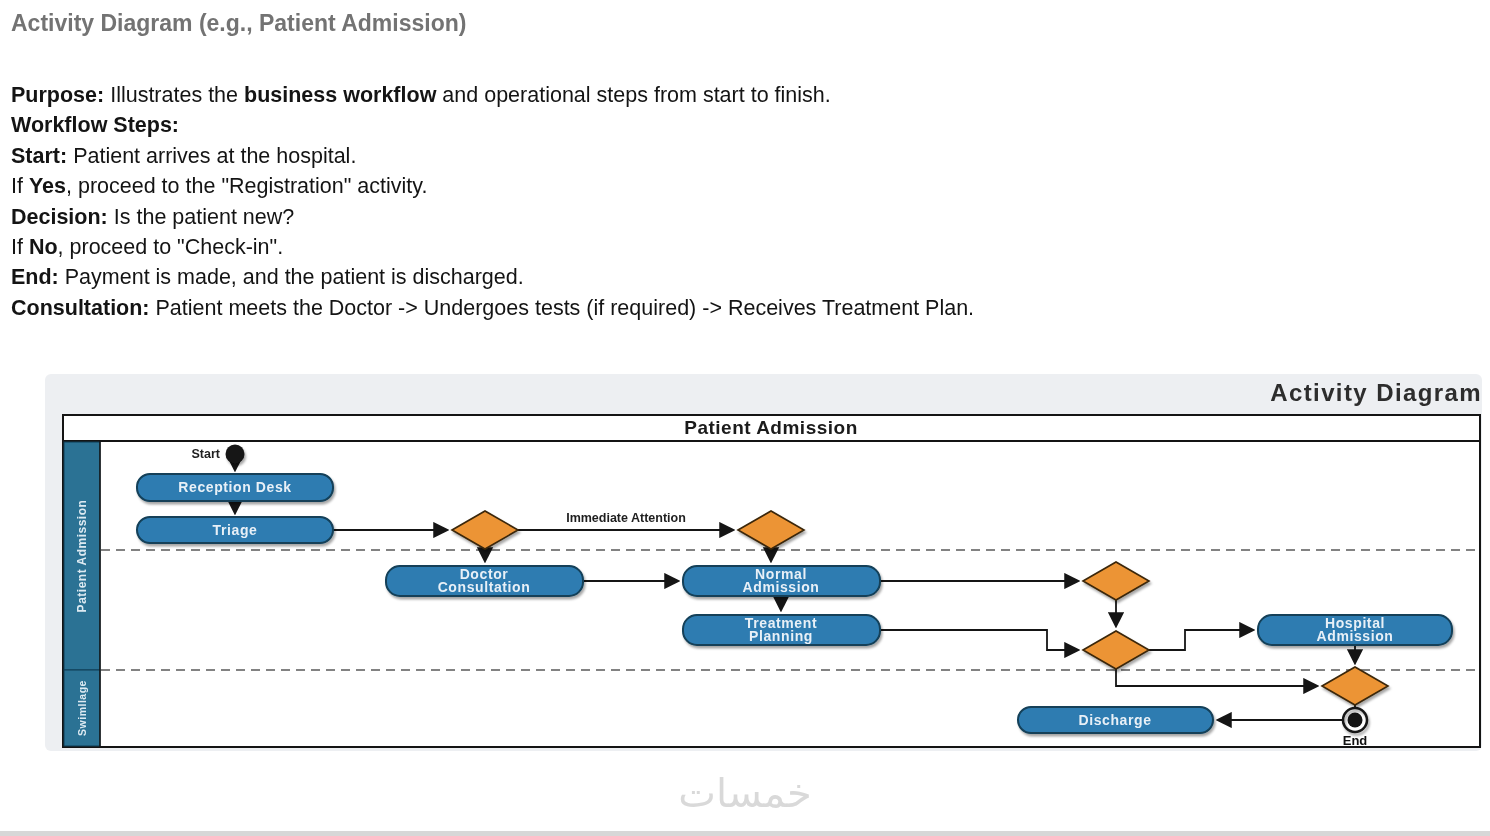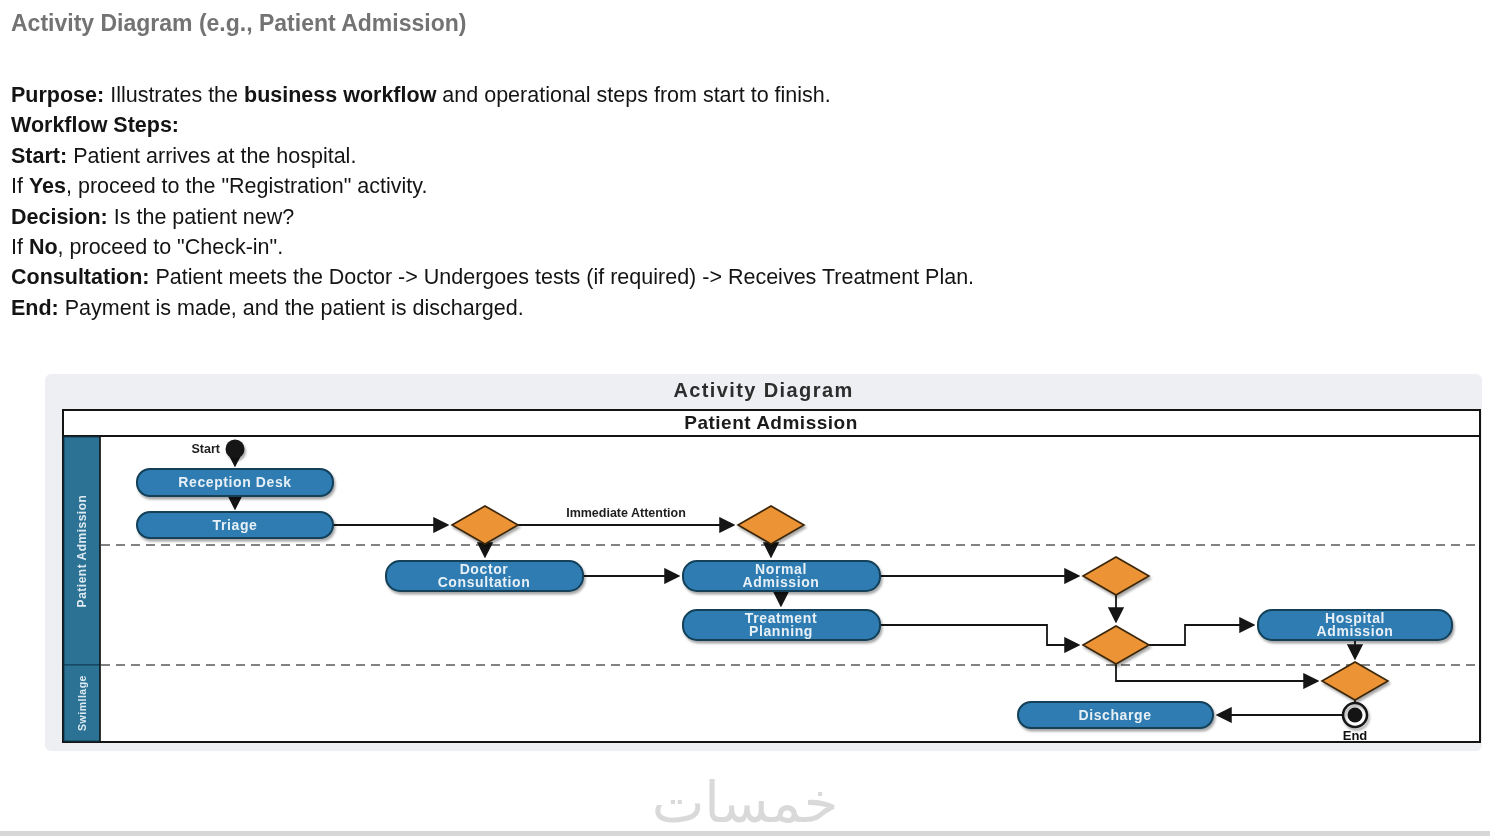--- a/index.html
+++ b/index.html
@@ -4,52 +4,52 @@
 <style>
   html,body{margin:0;padding:0}
   body{
     width:1490px;height:836px;background:#ffffff;position:relative;overflow:hidden;
     font-family:"Liberation Sans",sans-serif;color:#111;
   }
   .doc-title{position:absolute;left:11px;top:10px;font-size:23px;font-weight:700;color:#737373;}
   .intro{position:absolute;left:11px;top:80px;font-size:21.5px;line-height:30.4px;color:#141414;}
   .intro .b{font-weight:700;}
   .panel{position:absolute;left:45px;top:374px;width:1437px;height:377px;background:#edeff2;border-radius:6px;}
-  .panel-title{text-align:center;font-size:20px;font-weight:700;letter-spacing:1.4px;color:#2d2d2d;padding-top:5px;}
+  .panel-title{text-align:right;font-size:24px;font-weight:700;letter-spacing:1.4px;color:#2d2d2d;padding-top:5px;}
   .panel svg{display:block;margin:7px 0 0 17px;}
   svg text{font-family:"Liberation Sans",sans-serif;}
   .frame-title{font-size:19px;font-weight:700;letter-spacing:.5px;fill:#1b1b1b;}
   .lane-label{font-size:12px;font-weight:700;fill:#ddeaf2;letter-spacing:.5px;}
   .lane-label-sm{font-size:10.5px;}
   .lane{stroke:#0f3c54;stroke-width:1;}
   .dash{stroke:#5a5a5a;stroke-width:1.4;stroke-dasharray:9 6;}
   .edge{stroke:#151515;stroke-width:1.8;fill:none;}
   .edge-label{font-size:12.5px;font-weight:700;fill:#1f1f1f;}
   .small-label{font-size:12.5px;font-weight:700;fill:#1f1f1f;}
   .act{stroke:#123f58;stroke-width:2;}
   .dec{stroke:#3a2608;stroke-width:1.6;}
   .node-text{font-size:14px;font-weight:700;fill:#e8f0f7;letter-spacing:.6px;text-anchor:middle;}
   .end-label{font-size:13px;font-weight:700;fill:#111;text-anchor:middle;}
-  .watermark{position:absolute;left:0;right:0;top:770px;text-align:center;font-size:56px;color:#d9d9d9;font-family:"DejaVu Sans",sans-serif;}
+  .watermark{position:absolute;left:0;right:0;top:770px;text-align:center;font-size:40px;color:#d9d9d9;font-family:"DejaVu Sans",sans-serif;}
   .bottom-strip{position:absolute;left:0;right:0;bottom:0;height:5px;background:#d7d7d7;}
 </style>
 </head>
 <body>
 
 <div class="doc-title">Activity Diagram (e.g., Patient Admission)</div>
 
 <div class="intro">
     <div><span class="b">Purpose:</span><span> Illustrates the </span><span class="b">business workflow</span><span> and operational steps from start to finish.</span></div>
     <div><span class="b">Workflow Steps:</span></div>
     <div><span class="b">Start:</span><span> Patient arrives at the hospital.</span></div>
     <div><span>If </span><span class="b">Yes</span><span>, proceed to the "Registration" activity.</span></div>
     <div><span class="b">Decision:</span><span> Is the patient new?</span></div>
     <div><span>If </span><span class="b">No</span><span>, proceed to "Check-in".</span></div>
+    <div><span class="b">End:</span><span> Payment is made, and the patient is discharged.</span></div>
     <div><span class="b">Consultation:</span><span> Patient meets the Doctor -&gt; Undergoes tests (if required) -&gt; Receives Treatment Plan.</span></div>
-    <div><span class="b">End:</span><span> Payment is made, and the patient is discharged.</span></div>
   </div>
 
 <div class="panel">
   <div class="panel-title">Activity Diagram</div>
 
   <svg width="1419" height="334" viewBox="0 0 1419 334">
     <defs>
       <marker id="ah" viewBox="0 0 10 10" refX="8.5" refY="5" markerWidth="9" markerHeight="9" orient="auto-start-reverse">
         <path d="M0,0L10,5L0,10z" fill="#151515"></path>
       </marker>

